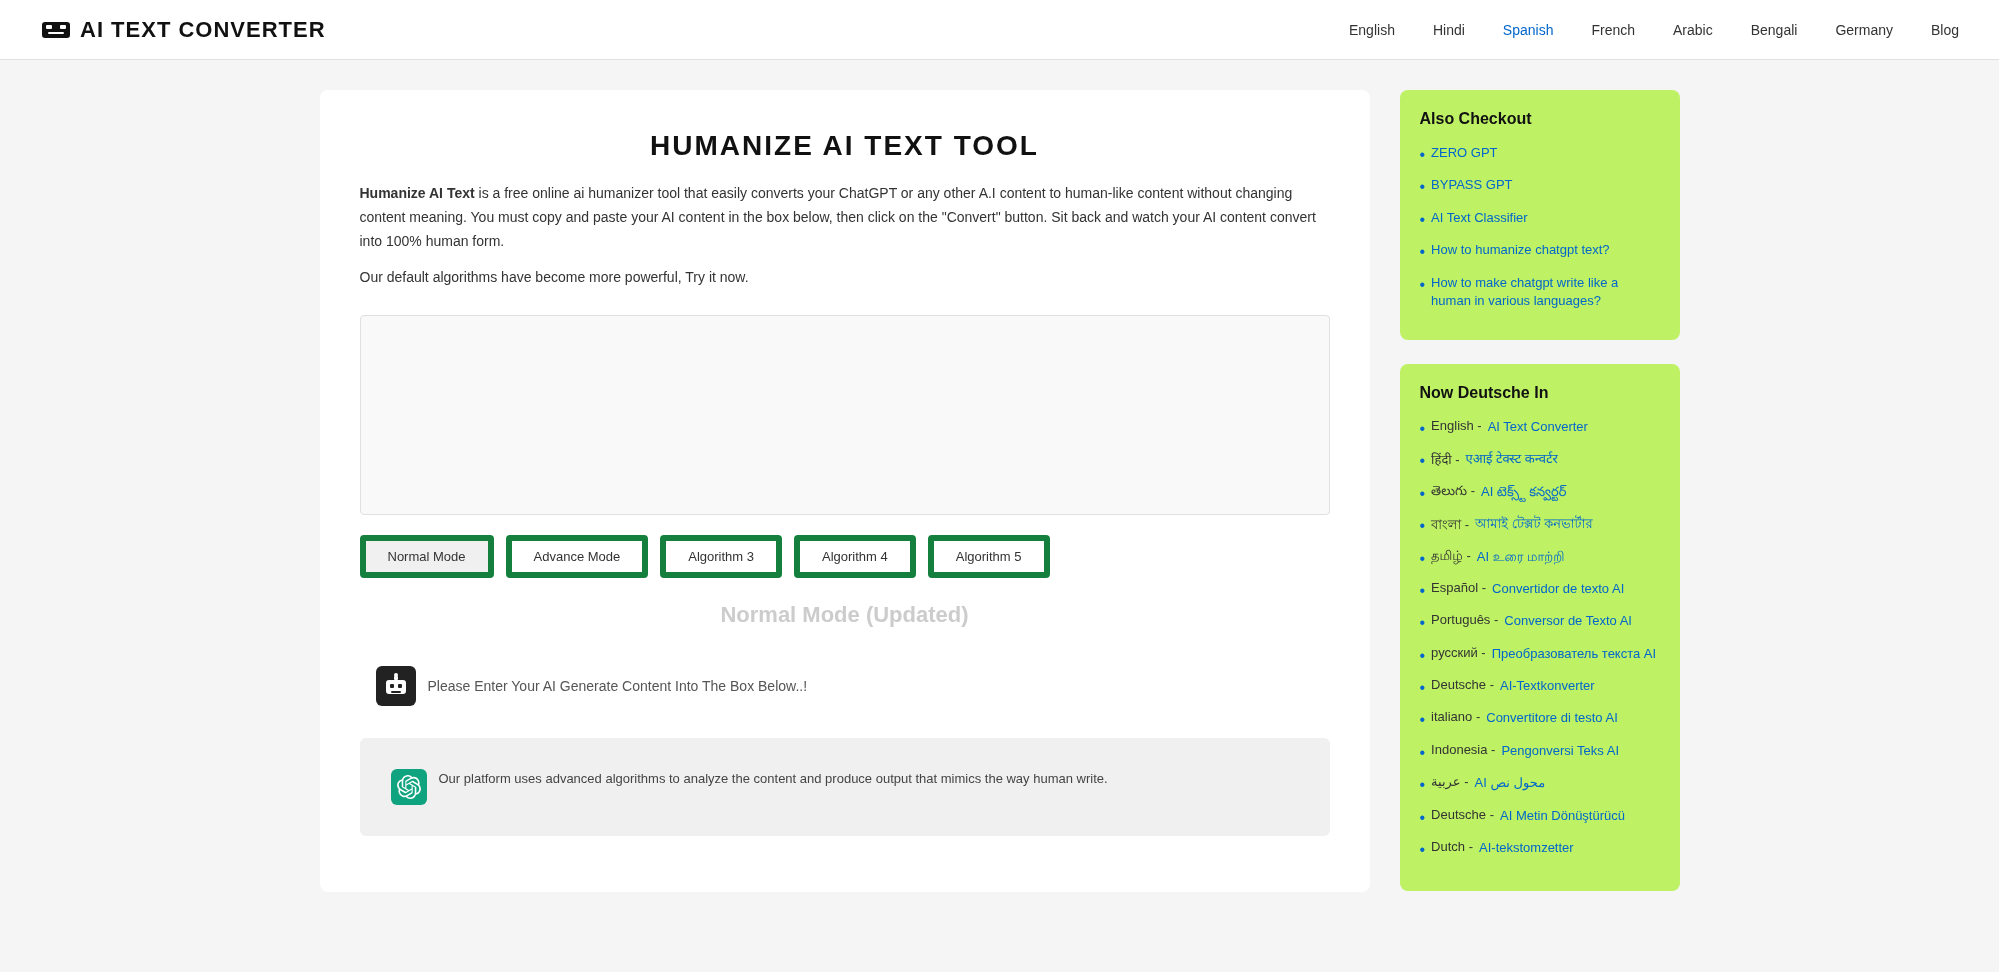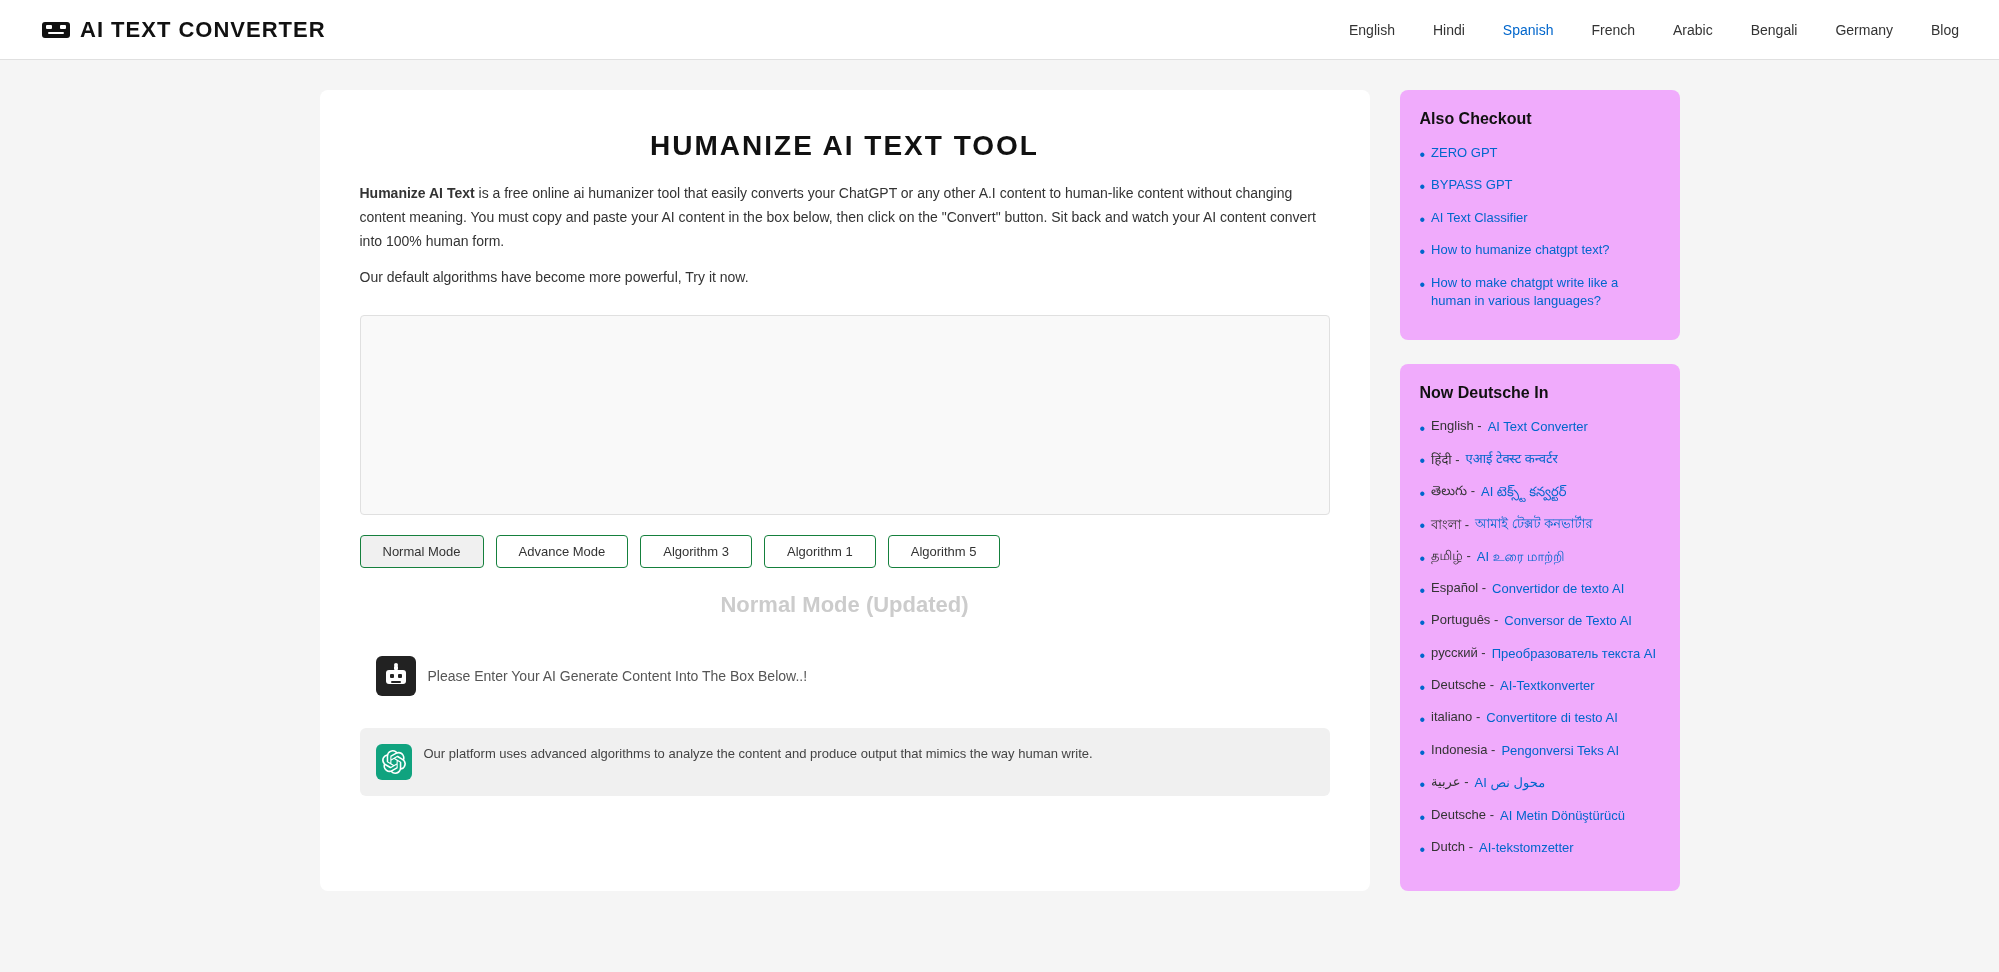--- a/index.html
+++ b/index.html
@@ -100,21 +100,21 @@
 
     
     .mode-buttons {
       display: flex;
       gap: 12px;
       margin-bottom: 24px;
       flex-wrap: wrap;
     }
     .mode-btn {
       padding: 8px 22px;
-      border: 1px solid #15803d;
+      border: 6px solid #15803d;
       background: #fff;
       border-radius: 4px;
       cursor: pointer;
       font-size: 13px;
       color: #333;
       transition: background 0.2s;
     }
     .mode-btn.active { background: #f0f0f0; }
 
     
@@ -153,21 +153,21 @@
       color: #555;
     }
 
     
     .info-box {
       display: flex;
       align-items: flex-start;
       gap: 12px;
       background: #f0f0f0;
       border-radius: 6px;
-      padding: 16px;
+      padding: 31px;
       margin-bottom: 16px;
     }
     .chatgpt-icon {
       width: 36px;
       height: 36px;
       flex-shrink: 0;
       background: #10a37f;
       border-radius: 6px;
       display: flex;
       align-items: center;
@@ -187,21 +187,21 @@
     
     .sidebar {
       width: 280px;
       flex-shrink: 0;
       display: flex;
       flex-direction: column;
       gap: 24px;
     }
 
     .sidebar-card {
-      background: #f0abfc;
+      background: #bef264;
       border-radius: 8px;
       padding: 20px;
     }
 
     .sidebar-card h3 {
       font-size: 16px;
       font-weight: 700;
       margin-bottom: 16px;
       color: #111;
     }
@@ -287,21 +287,21 @@
     </p>
 
     <p class="tool-tagline">Our default algorithms have become more powerful, Try it now.</p>
 
     <div class="textarea-placeholder"></div>
 
     <div class="mode-buttons">
       <button class="mode-btn active">Normal Mode</button>
       <button class="mode-btn">Advance Mode</button>
       <button class="mode-btn">Algorithm 3</button>
-      <button class="mode-btn">Algorithm 1</button>
+      <button class="mode-btn">Algorithm 4</button>
       <button class="mode-btn">Algorithm 5</button>
     </div>
 
     <div class="mode-label">Normal Mode (Updated)</div>
 
     <div class="input-box">
       <div class="robot-icon">
         <svg viewBox="0 0 28 28" xmlns="http://www.w3.org/2000/svg">
           <rect x="4" y="8" width="20" height="14" rx="3" fill="white"></rect>
           <rect x="8" y="12" width="4" height="4" rx="1" fill="#222"></rect>

